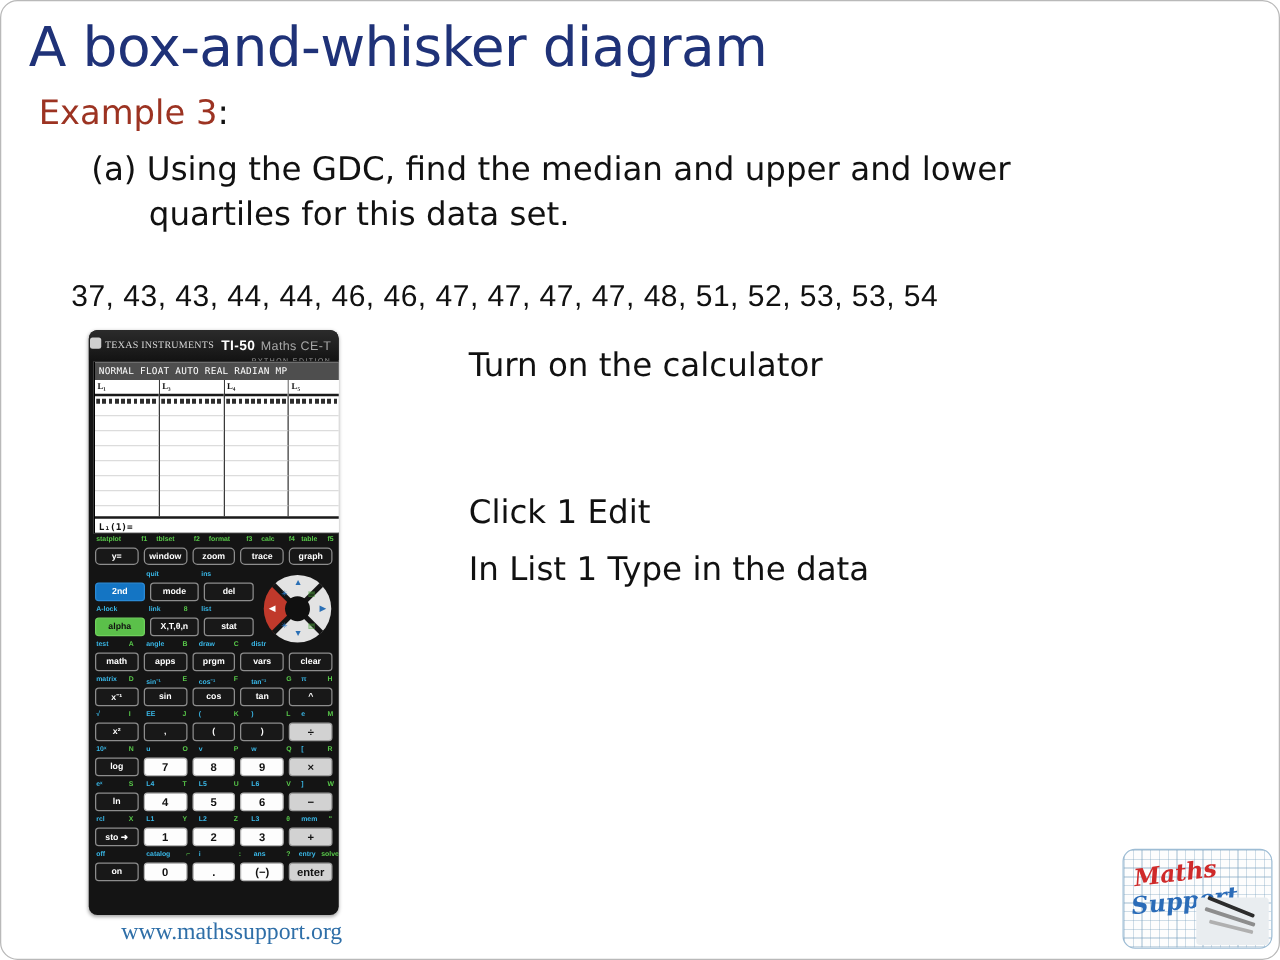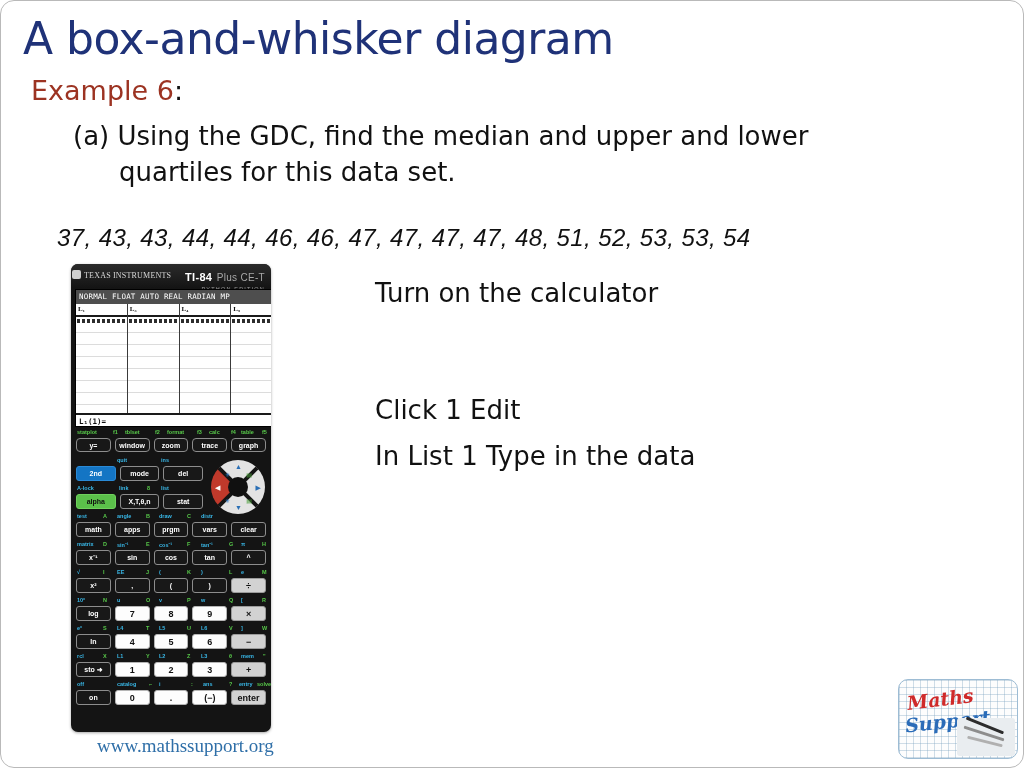--- a/index.html
+++ b/index.html
@@ -29,21 +29,21 @@
   .q-line{
     position:absolute;
     font-family:"DejaVu Sans",sans-serif;
     font-size:26px;color:#111;white-space:nowrap;
   }
   #q-line-1{left:72px;top:120px;}
   #q-line-2{left:118px;top:156px;}
   #dataset{
     position:absolute;left:56px;top:223px;
     font-family:"Liberation Sans",sans-serif;
-    font-size:24px;color:#111;white-space:nowrap;letter-spacing:0.4px;font-style:italic;
+    font-size:24px;color:#111;white-space:nowrap;letter-spacing:0.4px;
   }
   .instr{
     position:absolute;
     font-family:"DejaVu Sans",sans-serif;
     font-size:26px;color:#111;white-space:nowrap;
   }
   #instr-0{left:374px;top:277px;}
   #instr-1{left:374px;top:344px;}
   #instr-1 .gap{display:inline-block;width:62px;}
   #instr-2{left:374px;top:394px;}
@@ -219,38 +219,38 @@
   #logo-pens .p2{left:6px;top:14px;width:42px;height:3px;transform:rotate(18deg);background:#8d8d8d;}
   #logo-pens .p3{left:10px;top:22px;width:36px;height:2.5px;transform:rotate(14deg);background:#b0b0b0;}
 </style>
 </head>
 <body>
 
 <div id="slide">
 
   <div id="title">A box-and-whisker diagram</div>
 
-  <div id="example-label"><span>Example 6</span><span class="colon">:</span></div>
+  <div id="example-label"><span>Example 3</span><span class="colon">:</span></div>
 
   <div class="q-line" id="q-line-1">(a) Using the GDC, find the median and upper and lower</div>
   <div class="q-line" id="q-line-2">quartiles for this data set.</div>
 
   <div id="dataset">37, 43, 43, 44, 44, 46, 46, 47, 47, 47, 47, 48, 51, 52, 53, 53, 54</div>
 
   <div class="instr" id="instr-0">Turn on the calculator</div>
   <div class="instr" id="instr-2">Click 1 Edit</div>
   <div class="instr" id="instr-3">In List 1 Type in the data</div>
 
   <div id="calc">
 
     <div id="calc-brandbar">
       <div id="ti-logo"><span class="mark"></span><span>TEXAS INSTRUMENTS</span></div>
       <div id="model">
-        <span class="m1">TI-84</span>
-        <span class="m2">Plus CE-T</span>
+        <span class="m1">TI-50</span>
+        <span class="m2">Maths CE-T</span>
         <span class="m3">PYTHON EDITION</span>
       </div>
     </div>
 
     <div id="screen">
       <div id="statusbar"><span>NORMAL FLOAT AUTO REAL RADIAN MP</span>
         <span id="battery"></span>
       </div>
 
       <div id="listgrid">

